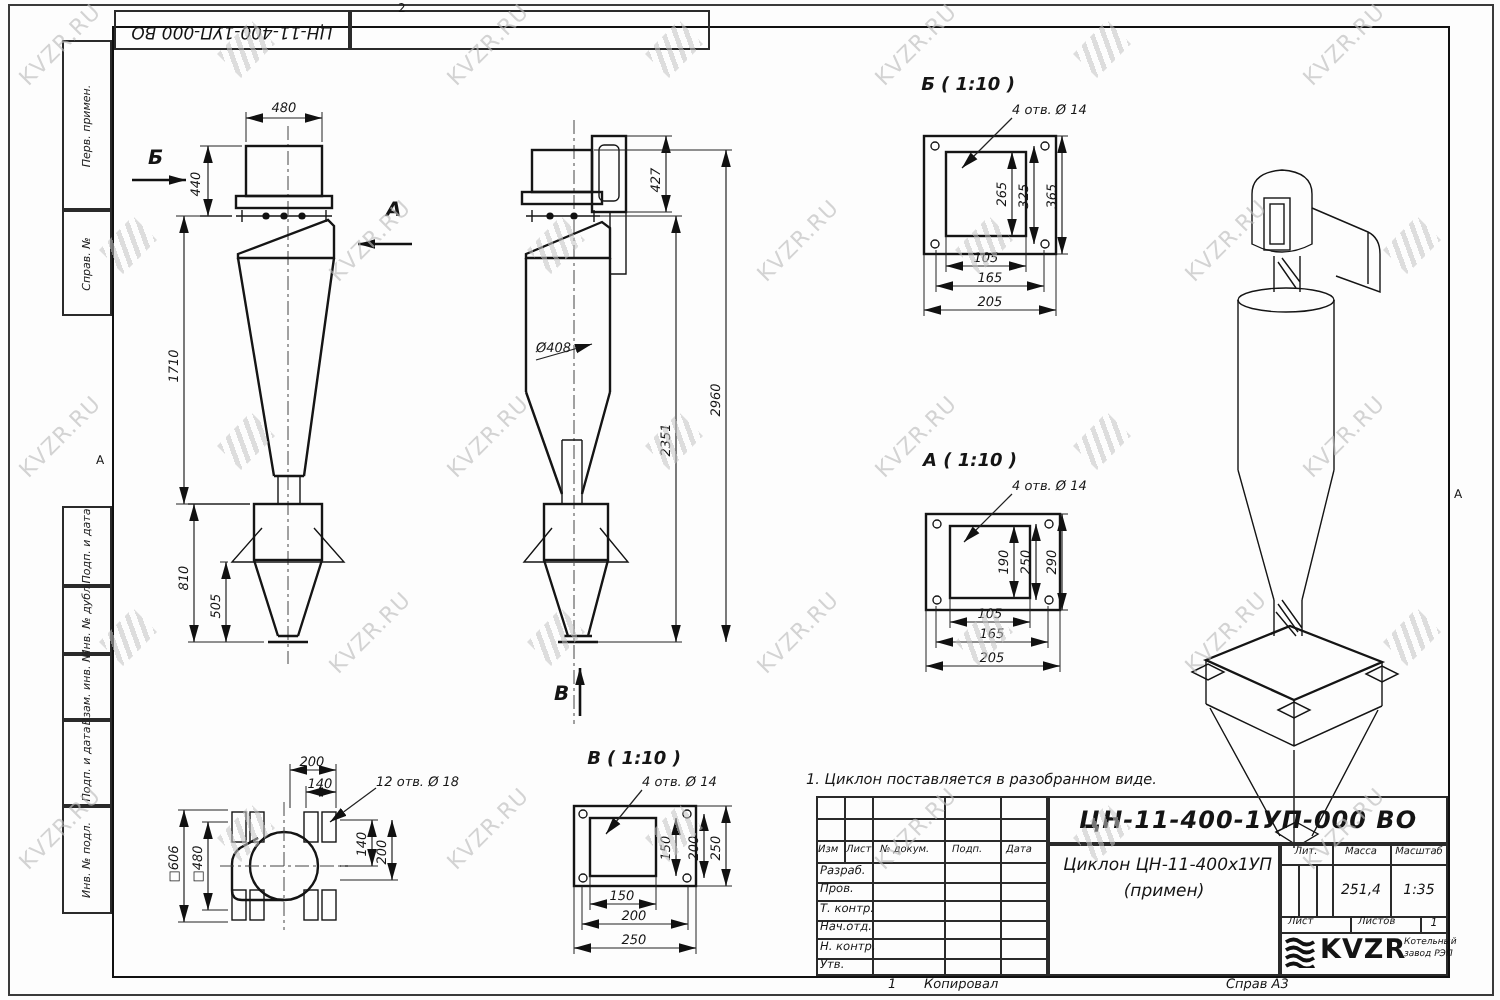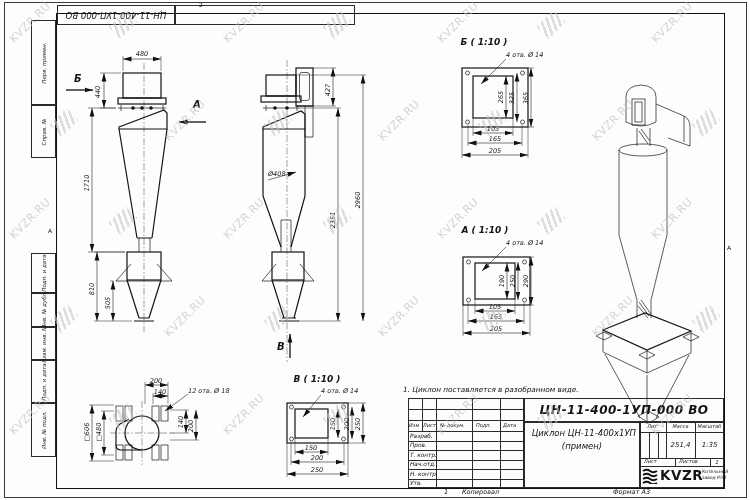--- a/index.html
+++ b/index.html
@@ -278,21 +278,21 @@
     <span class="vlabel">Подп. и дата</span>
     </div>
   <div class="cell" style="left:31px;top:403px;width:25px;height:54px">
     <span class="vlabel">Инв. № подл.</span>
     </div>
 
   <div class="t" style="left:48px;top:228px;font-size:6px">А</div>
   <div class="t" style="left:727px;top:245px;font-size:6px">А</div>
   <div class="t it" style="left:444px;top:489px;font-size:6.5px">1</div>
   <div class="t it" style="left:462px;top:489px;font-size:6.5px">Копировал</div>
-  <div class="t it" style="left:613px;top:489px;font-size:6.5px">Формат А3</div>
+  <div class="t it" style="left:613px;top:489px;font-size:6.5px">Справ А3</div>
 
   <div class="t it" style="left:403px;top:386px;font-size:7.3px">1. Циклон поставляется в разобранном виде.</div>
 
   <div>
 
     <div class="cell" style="left:408px;top:398px;width:116px;height:90px"></div>
     <div class="vline" style="left:422px;top:398px;height:33px"></div>
     <div class="vline" style="left:436px;top:398px;height:90px"></div>
     <div class="vline" style="left:472px;top:398px;height:90px"></div>
     <div class="vline" style="left:500px;top:398px;height:90px"></div>

